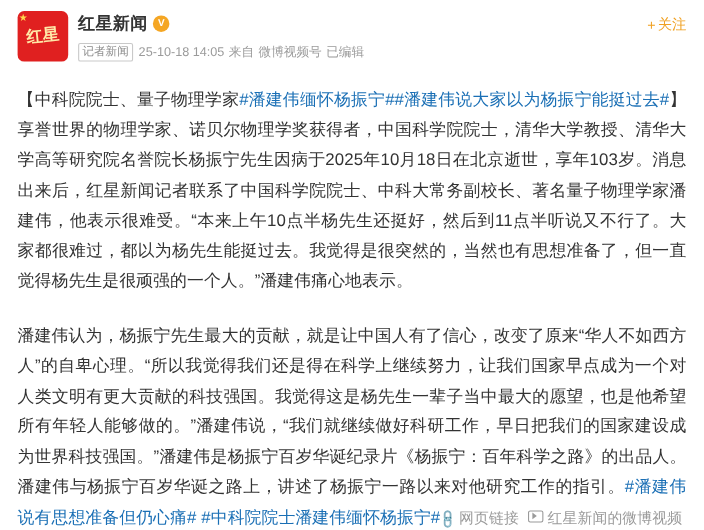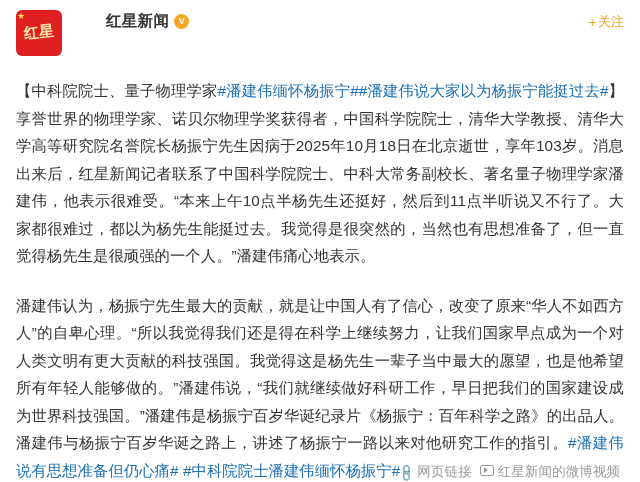--- a/index.html
+++ b/index.html
@@ -65,21 +65,20 @@
   .name-row {
     display: flex;
     align-items: center;
     margin-top: 1px;
   }
   .acct-name {
     font-size: 15.5px;
     font-weight: bold;
     color: #333333;
     letter-spacing: 0.3px;
-    margin-left: 35px;
   }
   .verify-badge {
     width: 15px;
     height: 15px;
     border-radius: 50%;
     background: #f5a623;
     margin-left: 5px;
     display: flex;
     align-items: center;
     justify-content: center;
@@ -183,20 +182,27 @@
     <div class="avatar">
       <span class="avatar-star">★</span>
       <span class="avatar-text">红星</span>
     </div>
 
     <div class="head-info">
       <div class="name-row">
         <span class="acct-name">红星新闻</span>
         <span class="verify-badge">V</span>
       </div>
+      <div class="meta-row">
+        <span class="meta-tag">记者新闻</span>
+        <span>25-10-18 14:05</span>
+        <span class="meta-sep">来自</span>
+        <span class="meta-link">微博视频号</span>
+        <span class="meta-sep">已编辑</span>
+      </div>
     </div>
 
     <div class="follow-btn">
       <span class="plus">+</span>
       <span>关注</span>
     </div>
   </div>
 
   <div class="content">
     <p><span>【中科院院士、量子物理学家</span><span class="hl">#潘建伟缅怀杨振宁#</span><span class="hl">#潘建伟说大家以为杨振宁能挺过去#</span><span>】享誉世界的物理学家、诺贝尔物理学奖获得者，中国科学院院士，清华大学教授、清华大学高等研究院名誉院长杨振宁先生因病于2025年10月18日在北京逝世，享年103岁。消息出来后，红星新闻记者联系了中国科学院院士、中科大常务副校长、著名量子物理学家潘建伟，他表示很难受。“本来上午10点半杨先生还挺好，然后到11点半听说又不行了。大家都很难过，都以为杨先生能挺过去。我觉得是很突然的，当然也有思想准备了，但一直觉得杨先生是很顽强的一个人。”潘建伟痛心地表示。</span></p>

